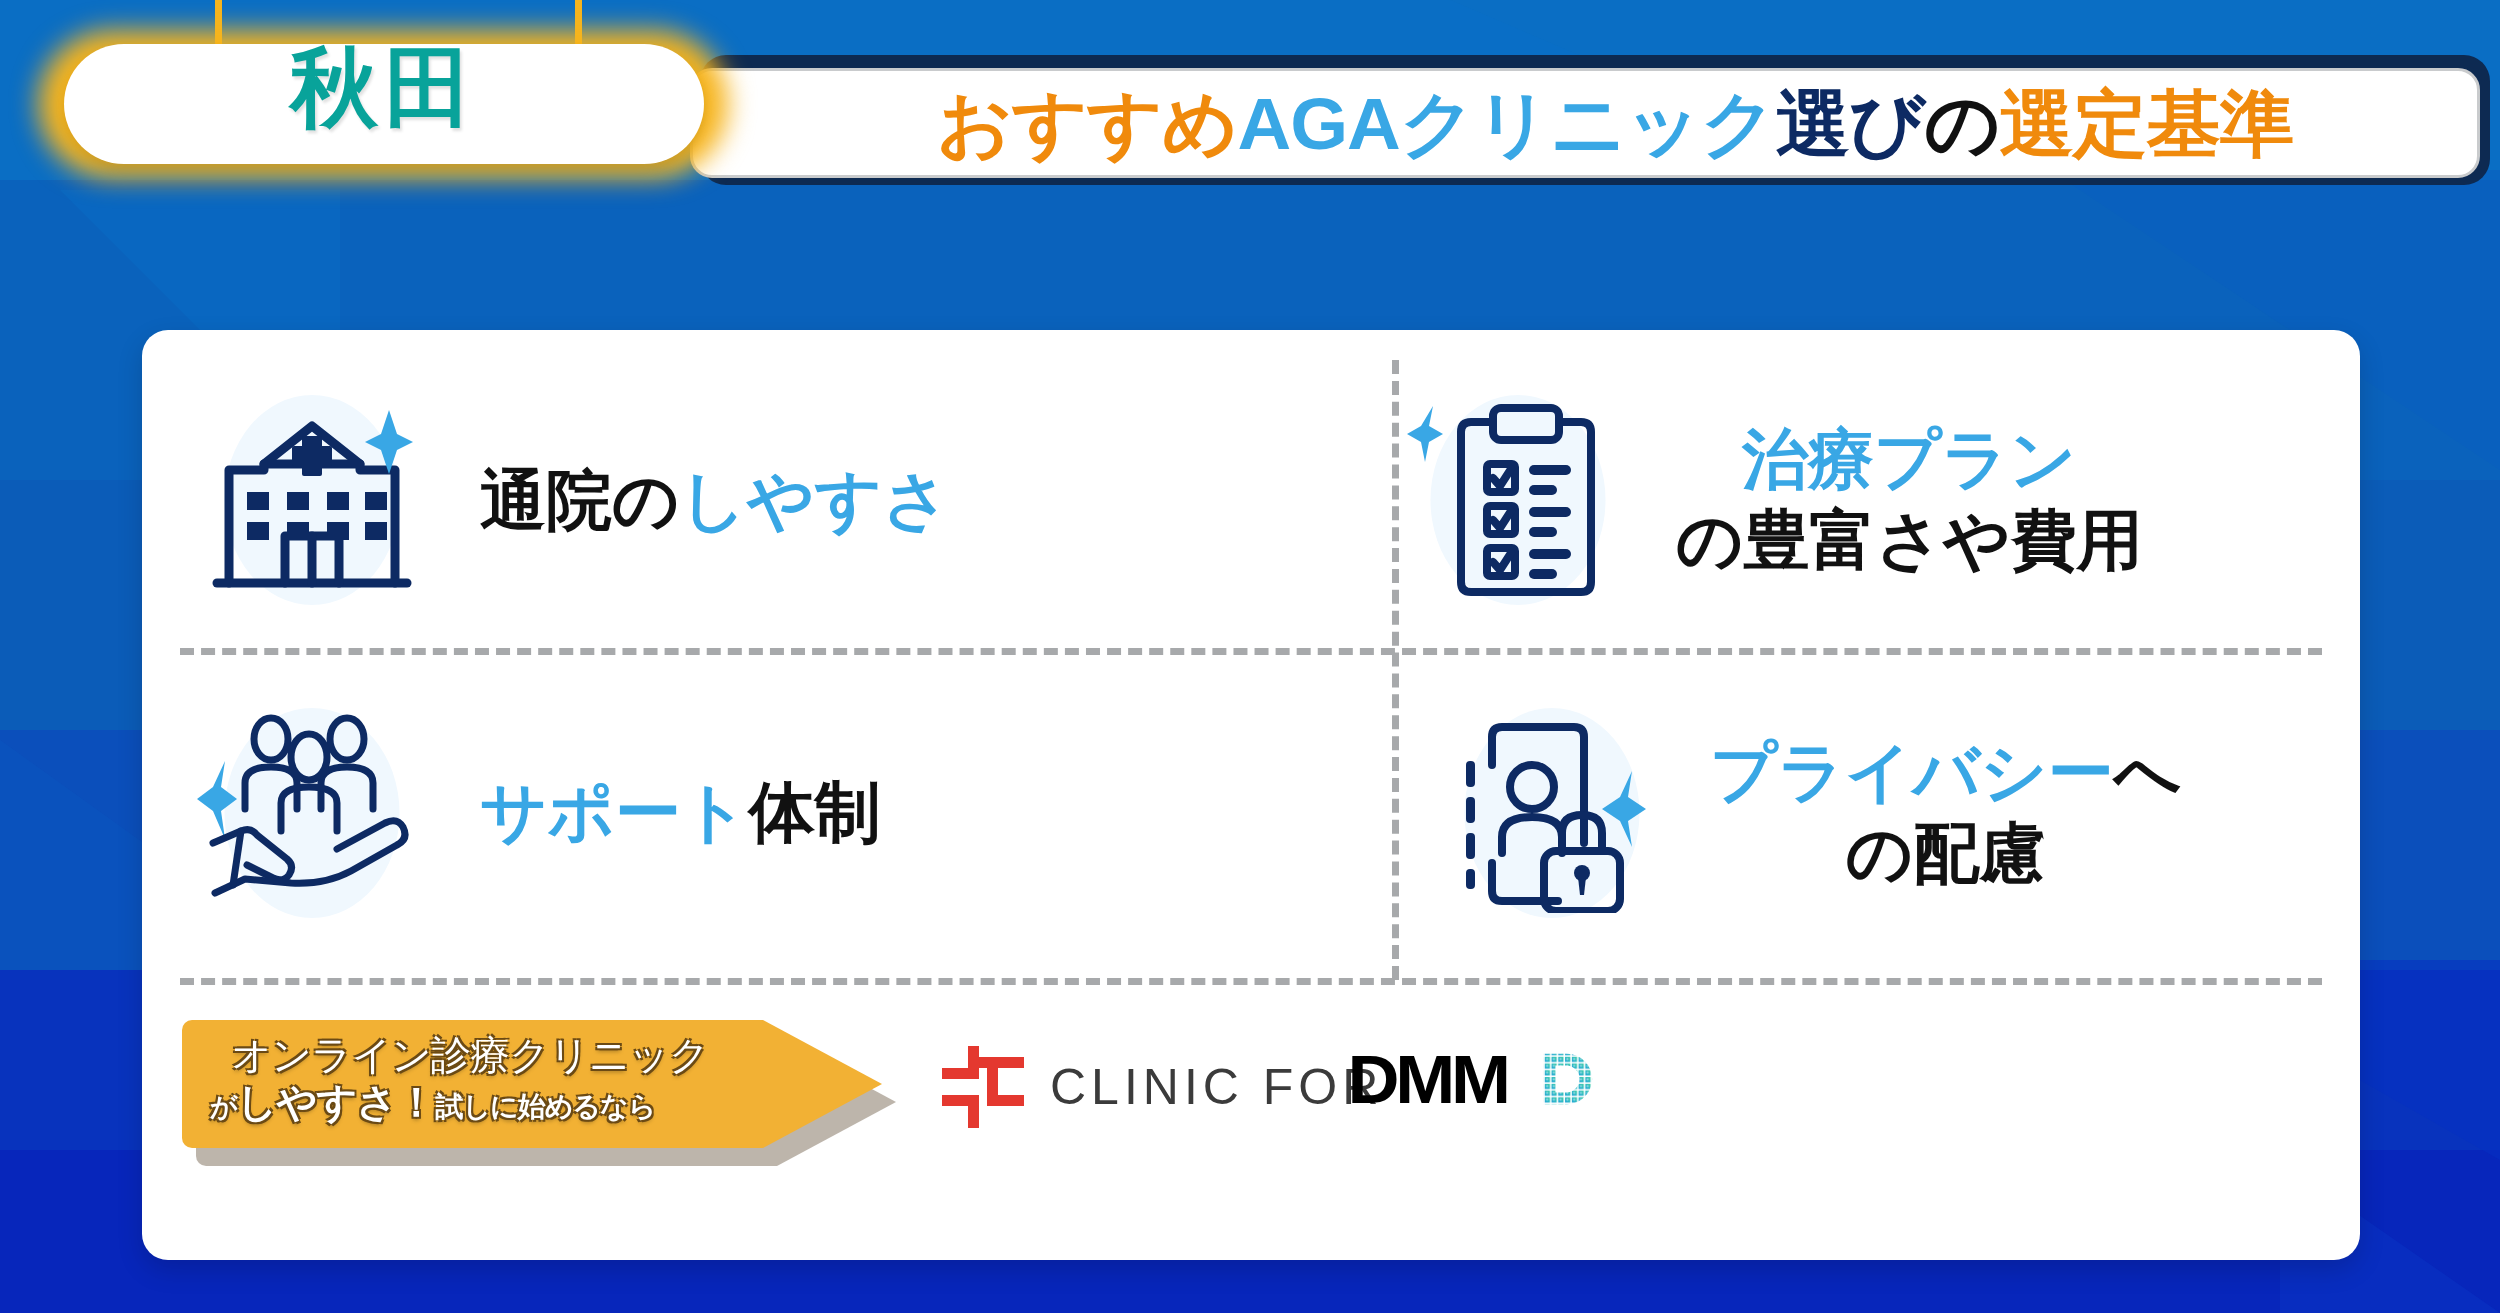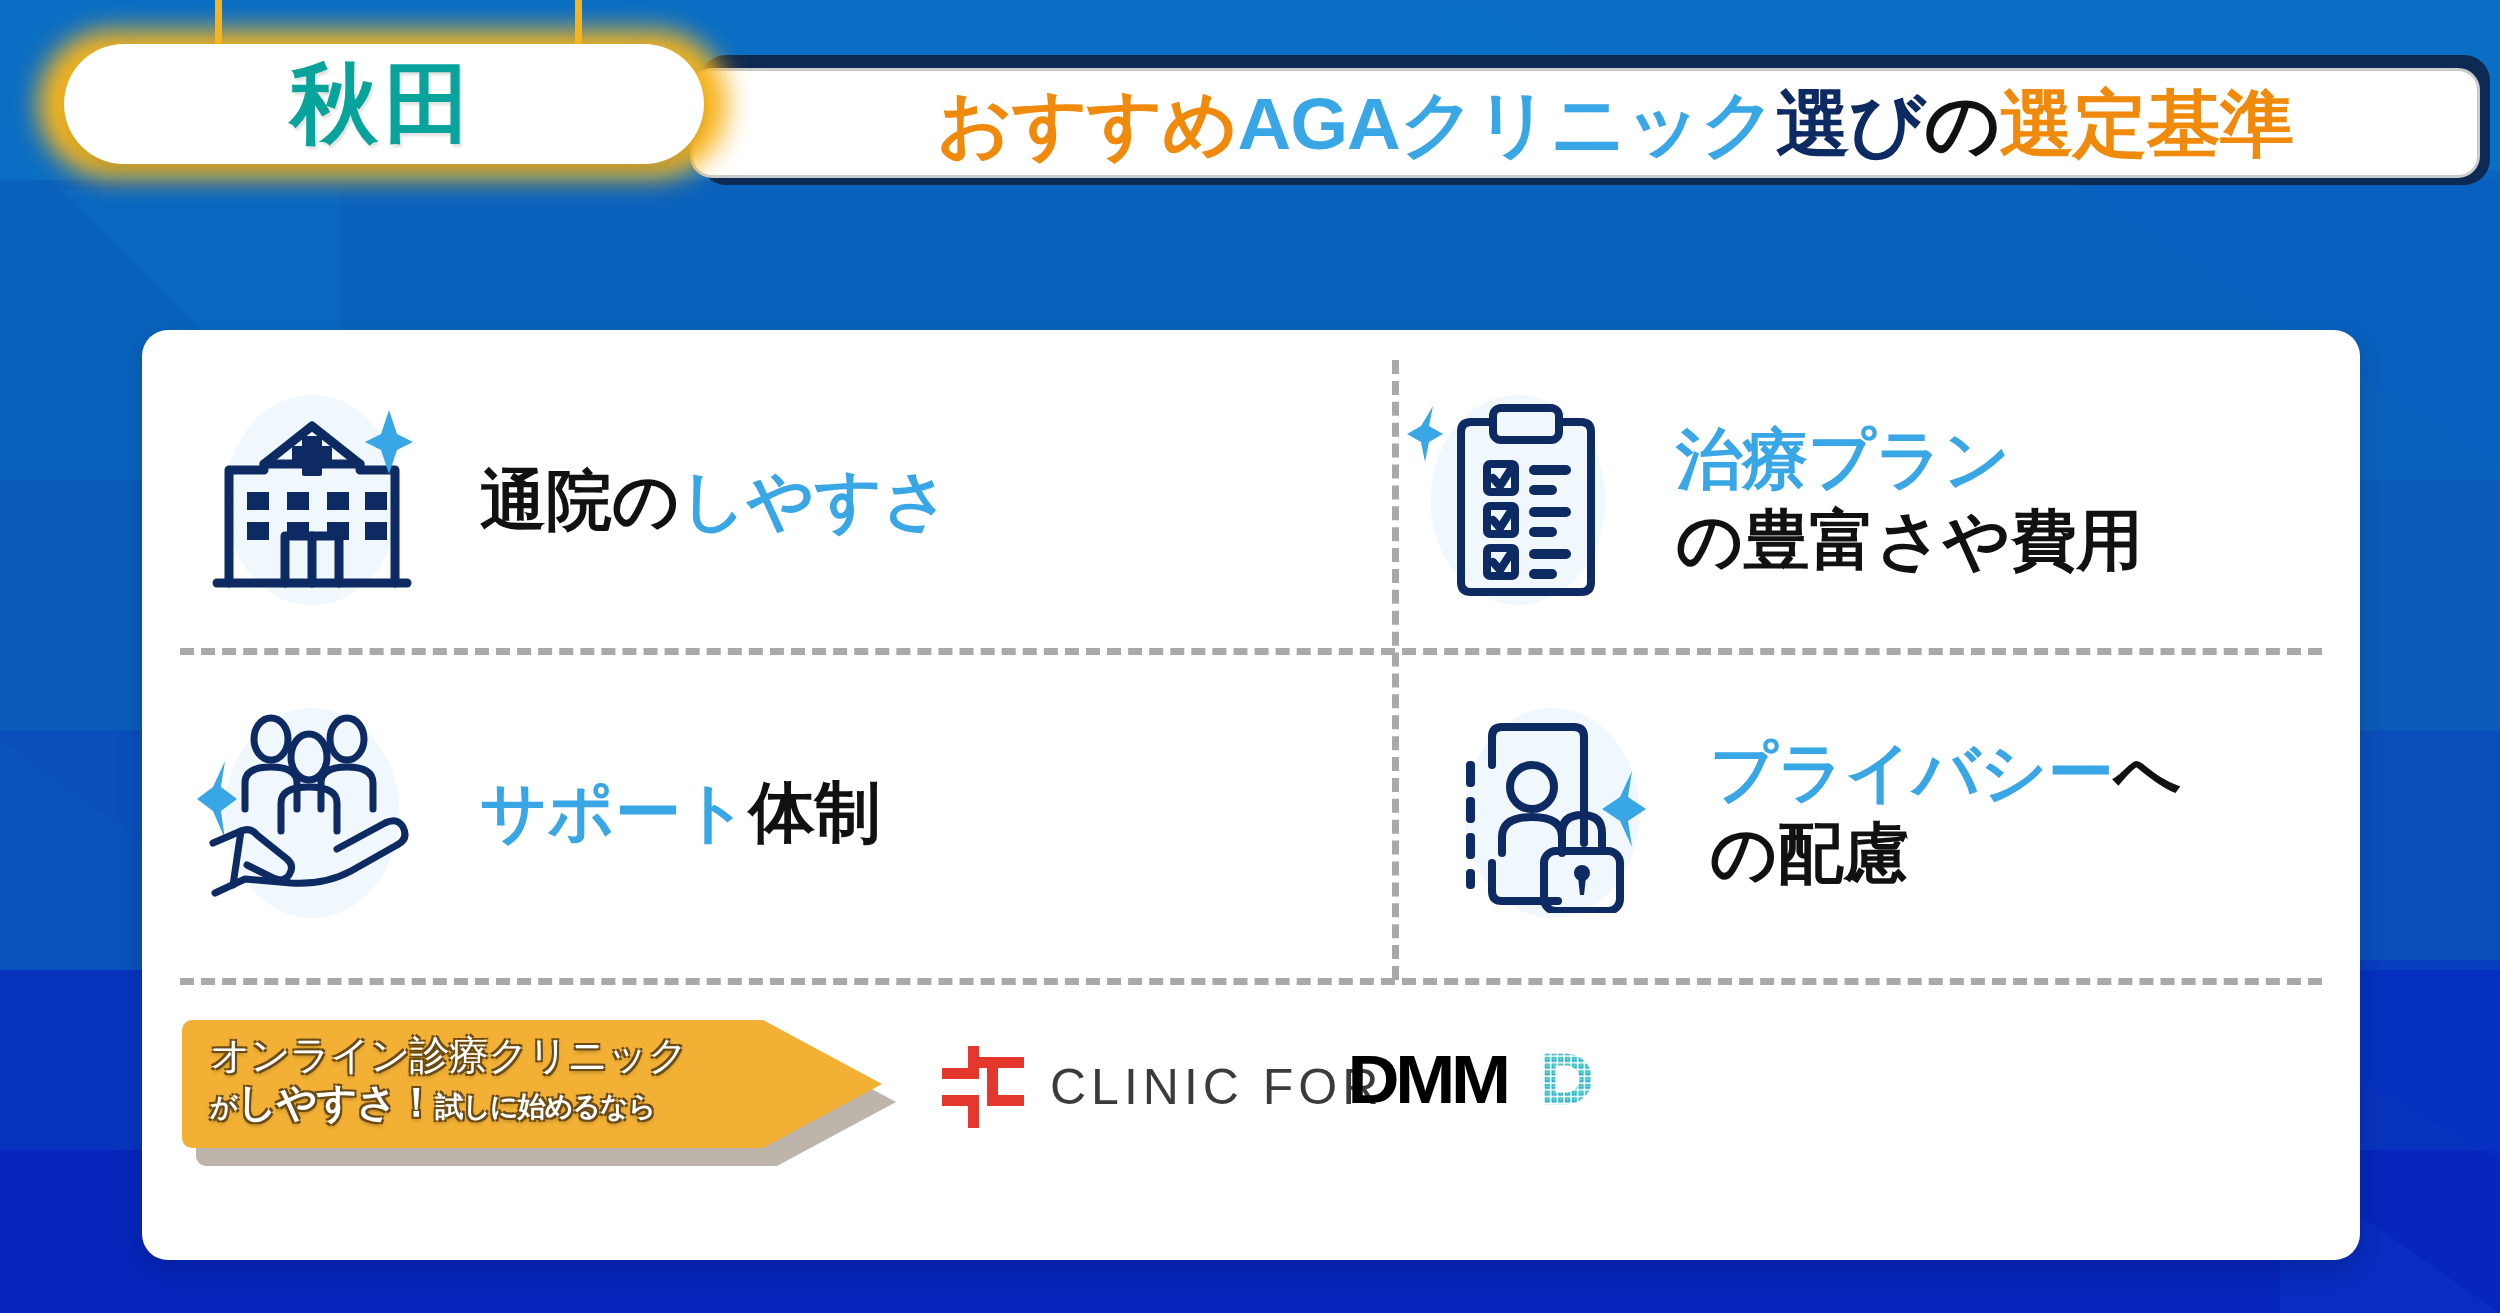--- a/index.html
+++ b/index.html
@@ -61,36 +61,37 @@
     width:690px; height:148px;
     border-radius:74px;
     background:#f6b41d;
     filter:blur(13px);
   }
   .badge {
     position:absolute; left:64px; top:44px;
     width:640px; height:120px;
     border-radius:60px;
     background:#ffffff;
-    display:flex; align-items:center; justify-content:center;
+    display:flex; justify-content:center;
     box-shadow:0 5px 10px rgba(0,0,0,.10);
   }
   .badge-text {
     font-size:88px; font-weight:700; color:#08a39a;
     letter-spacing:6px; line-height:1;
     text-shadow:2px 3px 3px rgba(0,0,0,.12);
   }
 
   
   #card {
     position:absolute; left:142px; top:330px;
     width:2218px; height:930px;
     background:#ffffff; border-radius:26px;
     box-shadow:0 10px 26px rgba(0,0,0,.16);
     z-index:4;
+    text-align:center;
   }
 
   .v-div {
     position:absolute; left:1250px; top:30px; width:0; height:620px;
     border-left:7px dashed #a7a9ab;
   }
   .h-div {
     position:absolute; left:38px; right:38px; height:0;
     border-top:7px dashed #a7a9ab;
   }

